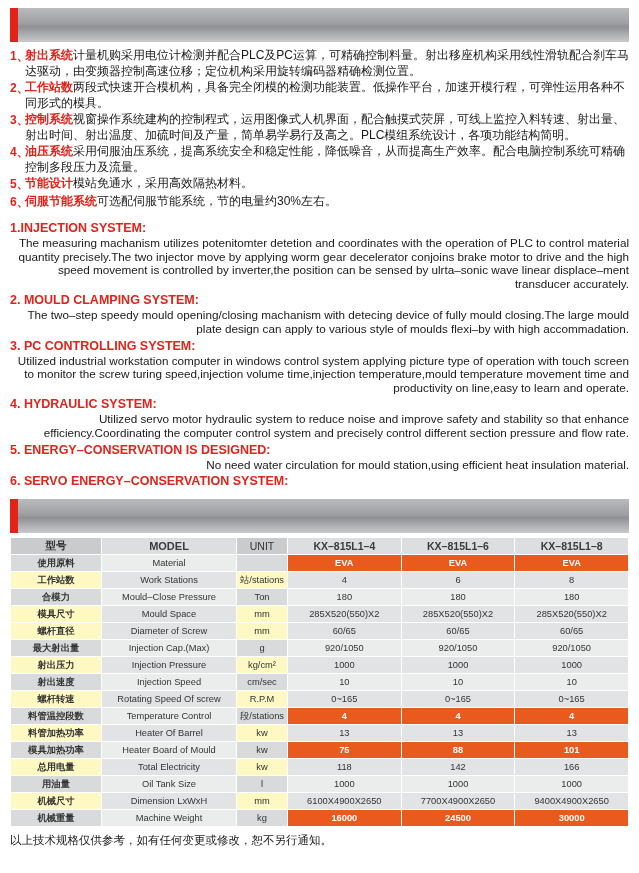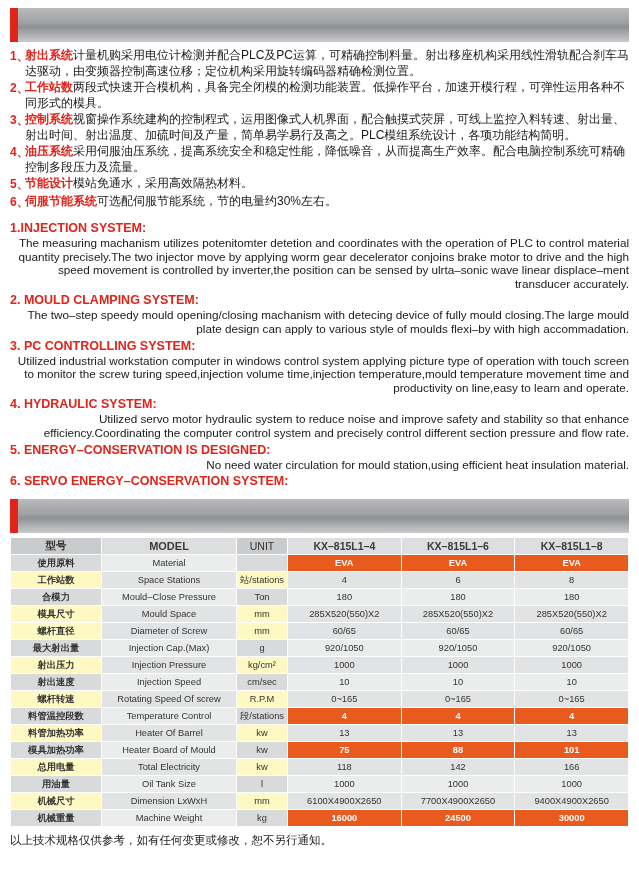--- a/index.html
+++ b/index.html
@@ -268,21 +268,21 @@
           <td class="c-cn">使用原料</td>
           <td class="c-en">Material</td>
           <td class="c-unit"></td>
           <td class="c-val orange">EVA</td>
           <td class="c-val orange">EVA</td>
           <td class="c-val orange">EVA</td>
         </tr>
 
         <tr class="alt">
           <td class="c-cn">工作站数</td>
-          <td class="c-en">Space Stations</td>
+          <td class="c-en">Work Stations</td>
           <td class="c-unit">站/stations</td>
           <td class="c-val">4</td>
           <td class="c-val">6</td>
           <td class="c-val">8</td>
         </tr>
 
         <tr>
           <td class="c-cn">合模力</td>
           <td class="c-en">Mould–Close Pressure</td>
           <td class="c-unit">Ton</td>

